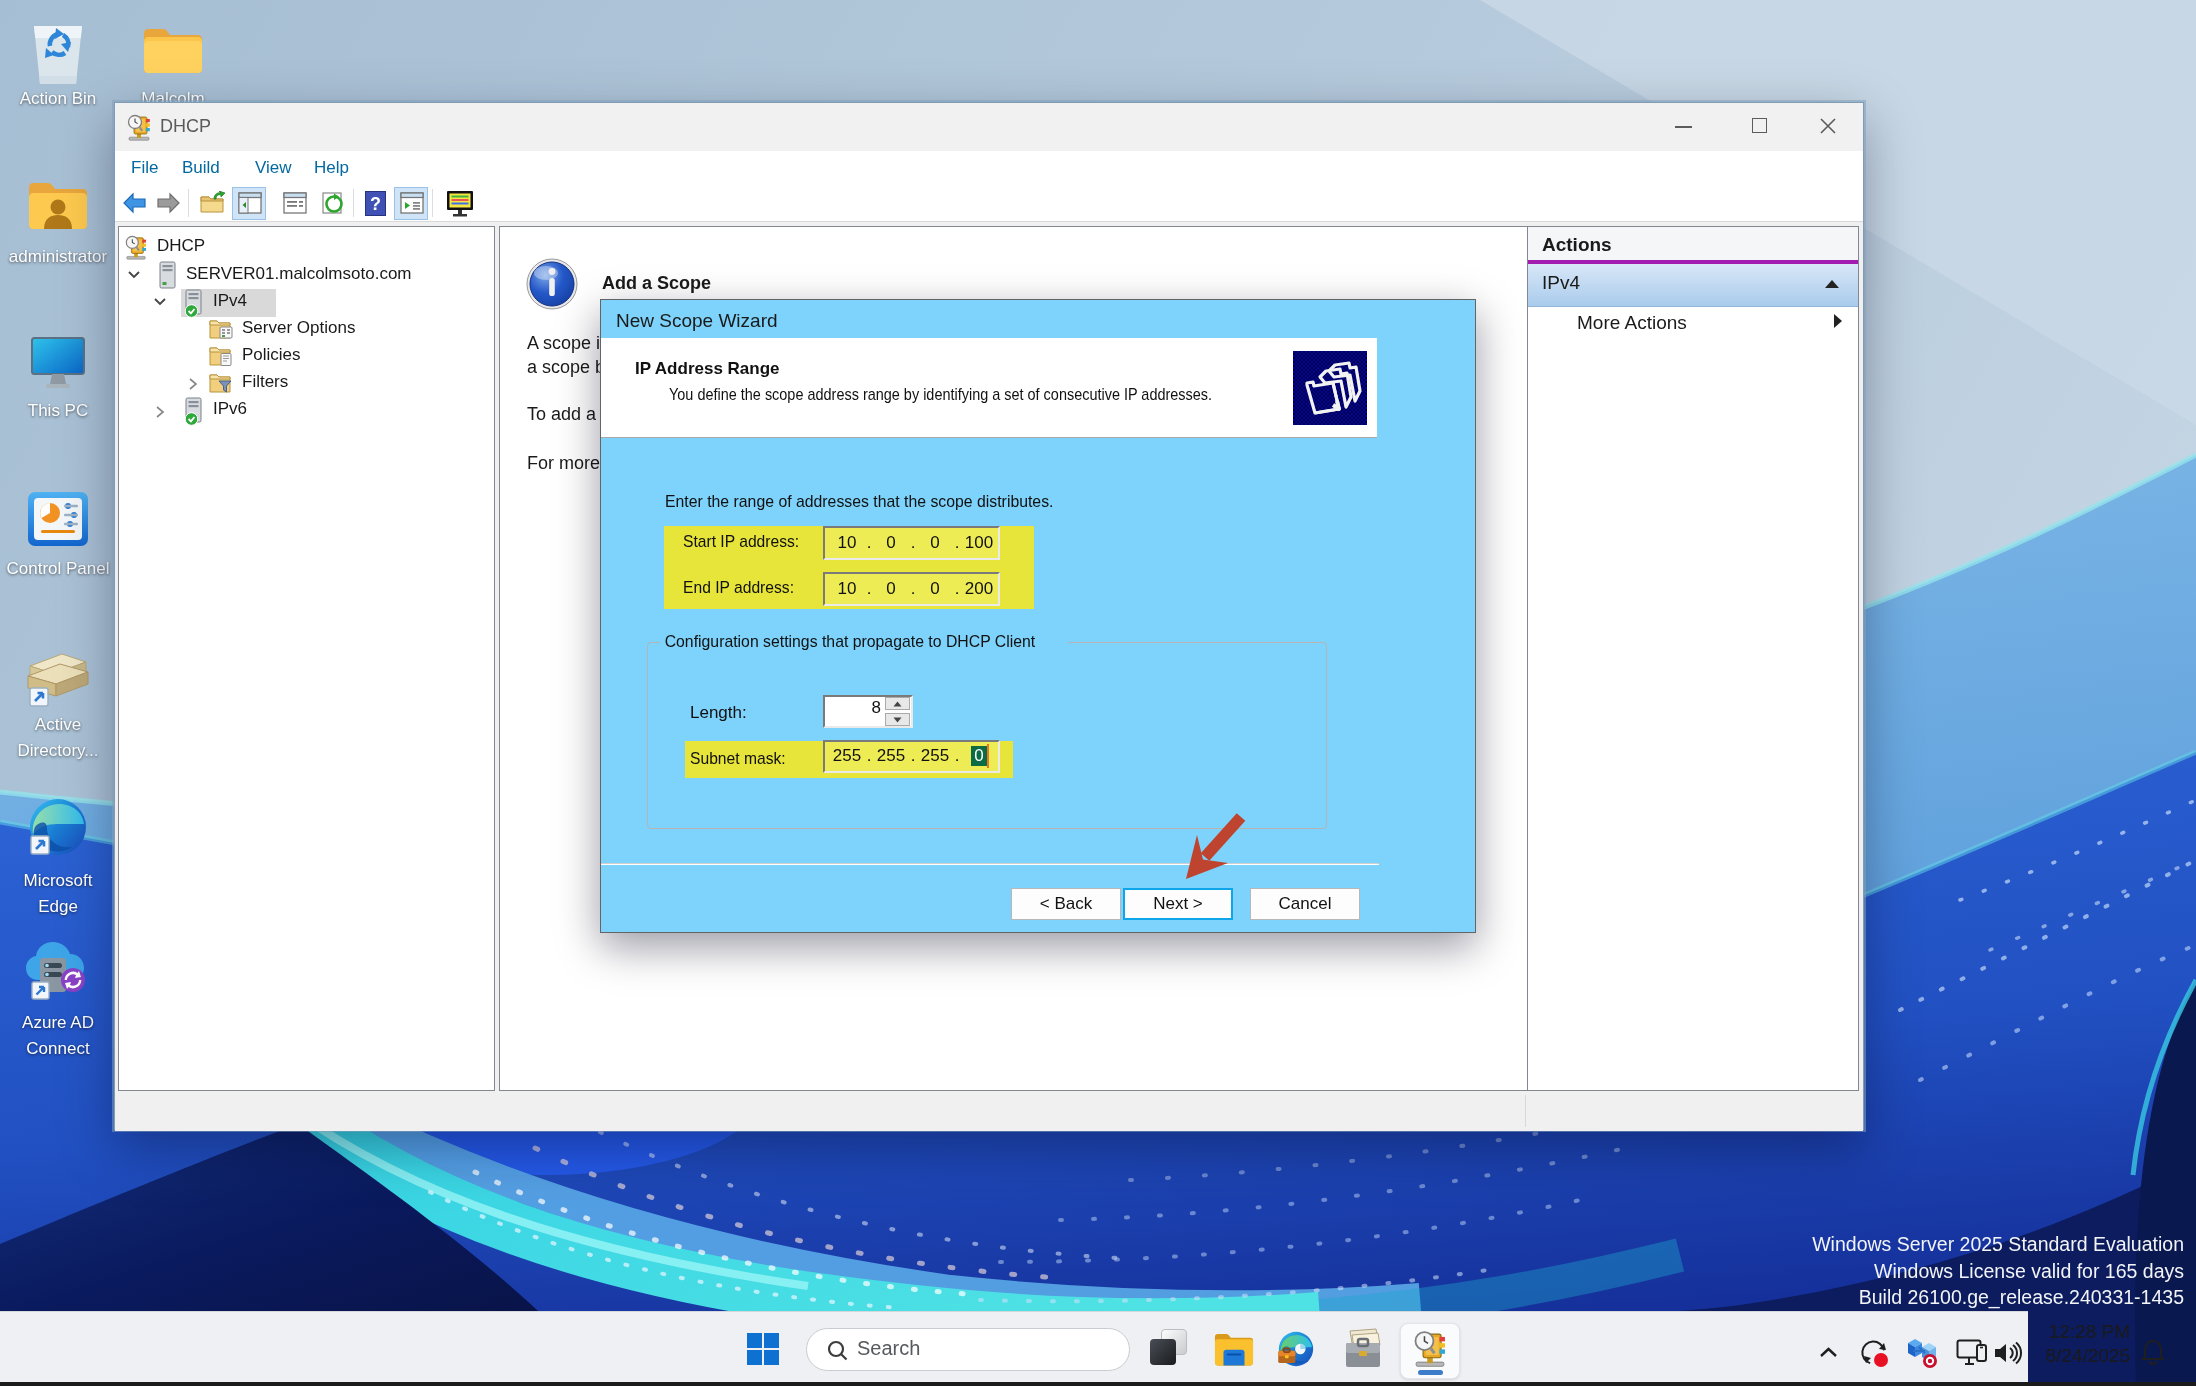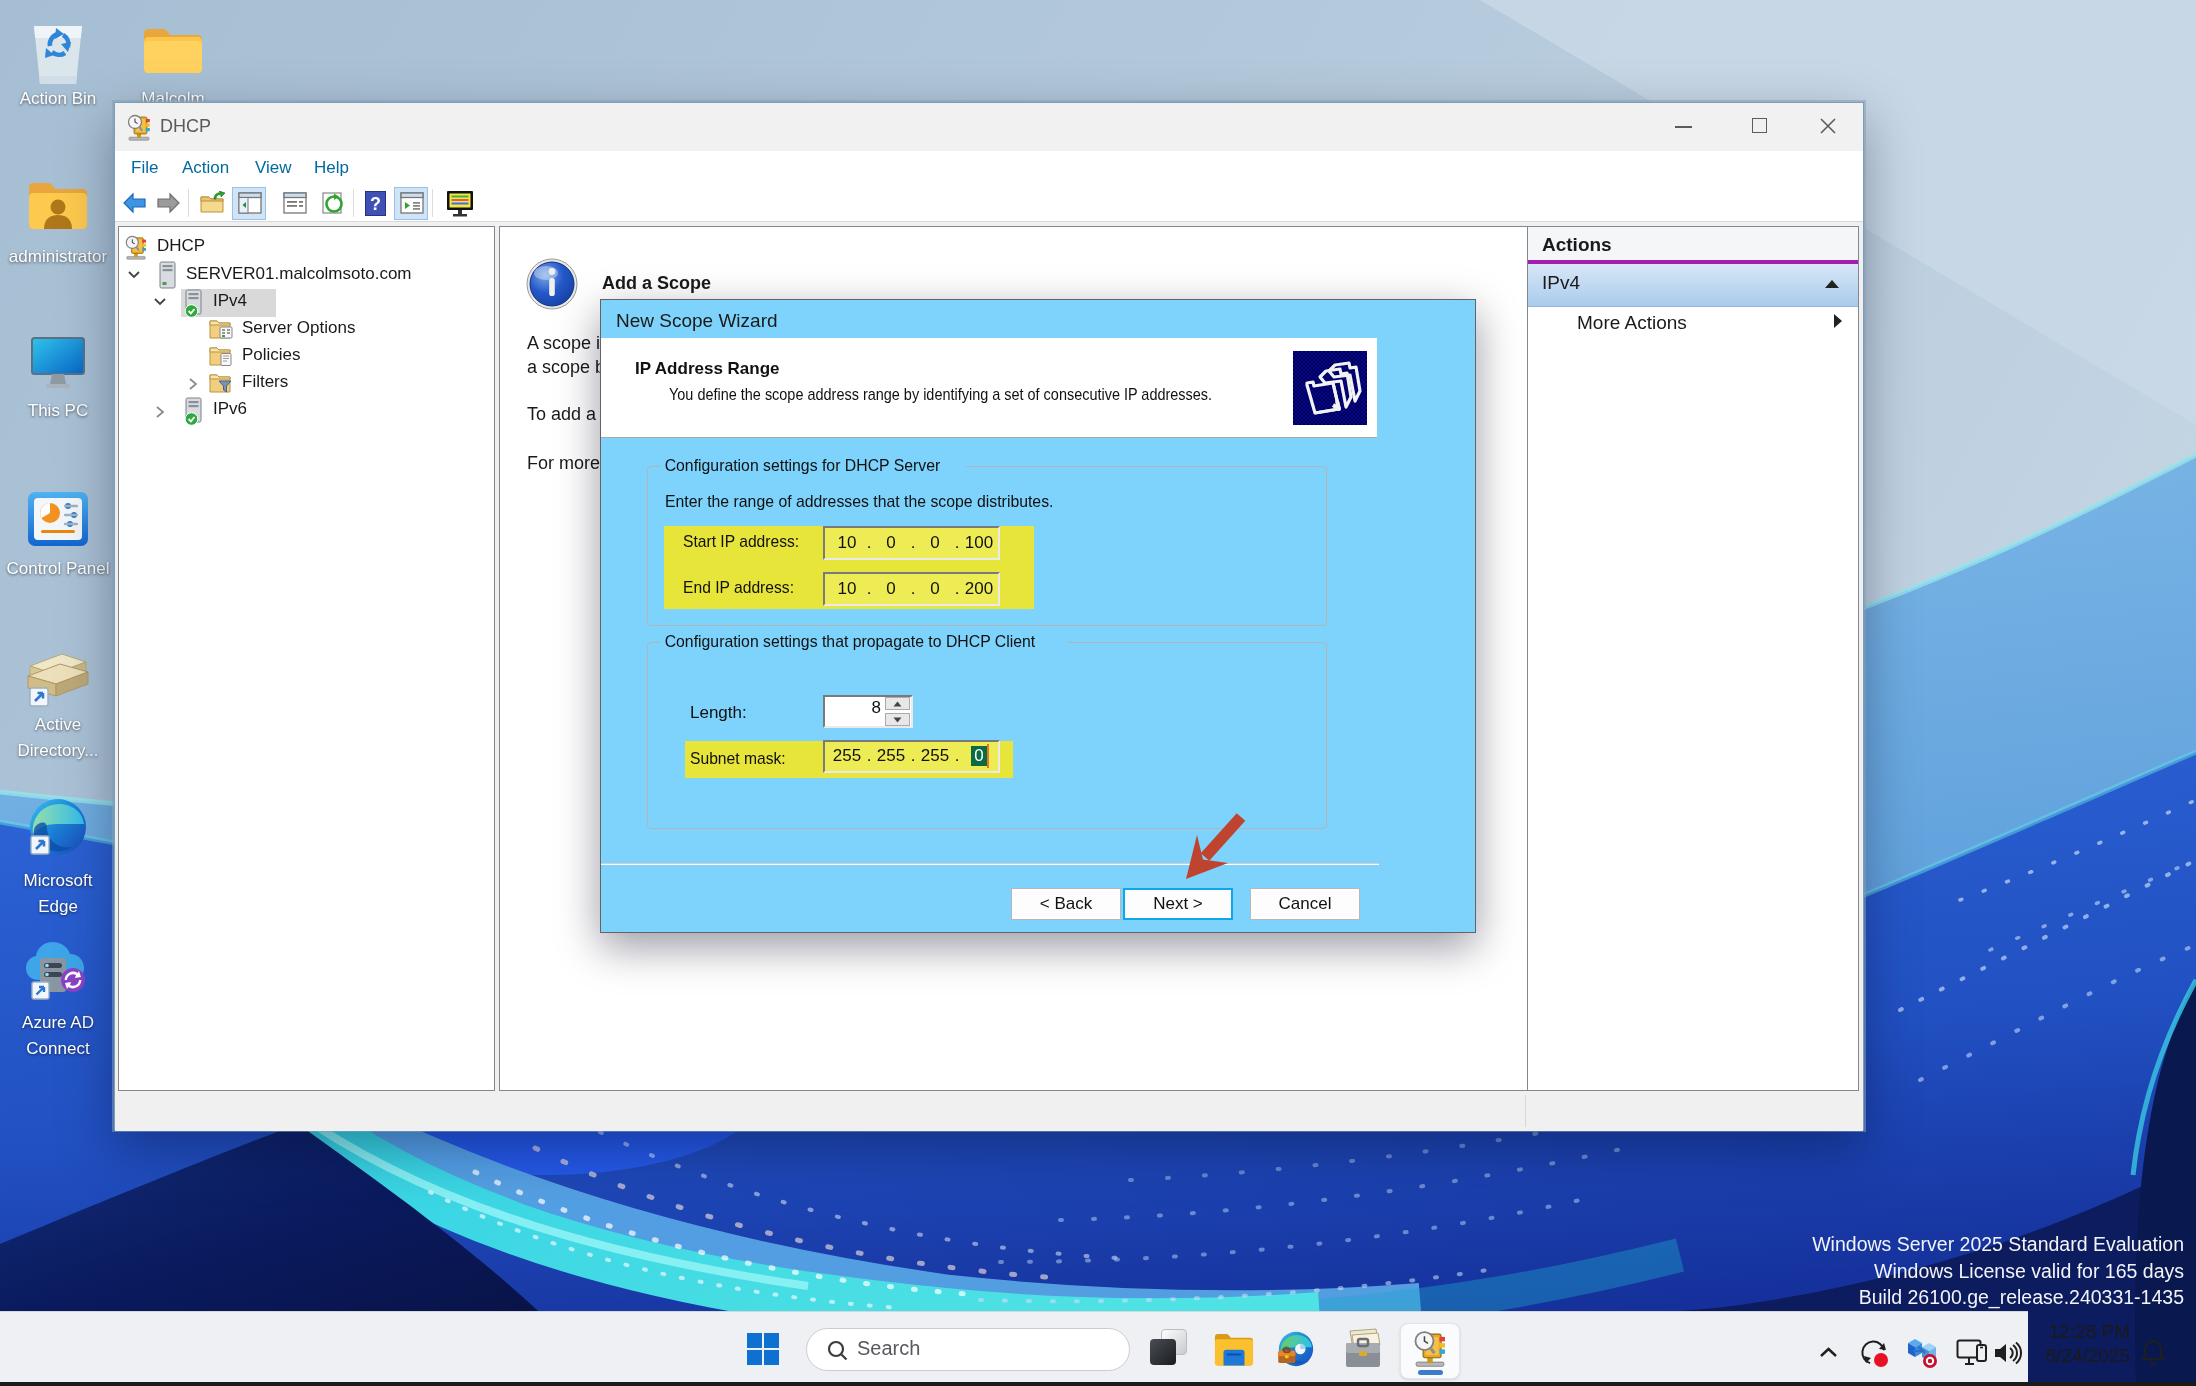--- a/index.html
+++ b/index.html
@@ -216,21 +216,21 @@
     <div class="abs" style="left:45px;top:13px;font-size:18px;color:#5a5a5a;">DHCP</div>
     <div class="abs" style="left:1560px;top:23px;width:17px;height:2px;background:#5c5c5c;"></div>
     <div class="abs" style="left:1637px;top:15px;width:13px;height:13px;border:1.6px solid #5c5c5c;"></div>
     <svg class="abs" style="left:1705px;top:15px" width="16" height="16" viewBox="0 0 16 16">
       <path d="M1,1 L15,15 M15,1 L1,15" stroke="#5c5c5c" stroke-width="1.6"></path>
       </svg>
   </div>
 
   <div class="abs" style="left:0;top:48px;width:100%;height:34px;background:#ffffff;font-size:17px;color:#0369a1;">
     <span class="abs" style="left:16px;top:7px;">File</span>
-    <span class="abs" style="left:67px;top:7px;">Action</span>
+    <span class="abs" style="left:67px;top:7px;">Build</span>
     <span class="abs" style="left:140px;top:7px;">View</span>
     <span class="abs" style="left:199px;top:7px;">Help</span>
   </div>
 
   <div class="abs" id="toolbar" style="left:0;top:82px;width:100%;height:37px;background:#ffffff;border-bottom:1px solid #d9d9d9;box-sizing:border-box;">
     <svg class="abs" style="left:7px;top:7px" width="25" height="22" viewBox="0 0 25 22">
       <path d="M11,2 L2,11 L11,20 L11,15 L23,15 L23,7 L11,7 Z" fill="#3f95e4" stroke="#1b6ab8" stroke-width="1.2"></path>
     </svg>
     <svg class="abs" style="left:41px;top:7px" width="25" height="22" viewBox="0 0 25 22">
       <path d="M14,2 L23,11 L14,20 L14,15 L2,15 L2,7 L14,7 Z" fill="#9b9b9b" stroke="#6e6e6e" stroke-width="1.2"></path>
@@ -425,23 +425,20 @@
       <rect width="74" height="74" fill="url(#dith)"></rect>
       <g fill="none" stroke="#f2f2f2" stroke-width="3.2" stroke-linejoin="round">
         <path d="M36,20 L42,14 L56,12 L57,17 L63,16 L67,40 L62,50 L57,24 L41,26 Z"></path>
         <path d="M27,26 L33,20 L47,18 L48,23 L54,22 L58,46 L53,56 L48,30 L32,32 Z"></path>
         <path d="M14,32 L20,31 L21,35 L40,32 L46,58 L22,62 L14,34 Z"></path>
         <path d="M40,32 L46,58 M22,62 L46,58"></path>
         <path d="M44,50 L46,58 L40,54" stroke-width="4"></path>
       </g>
     </svg>
   </div>
-  <fieldset class="abs" style="left:46px;top:156px;width:680px;height:170px;border:1px solid #b4b4b4;border-radius:4px;margin:0;padding:0;box-sizing:border-box;">
-    <legend style="margin-left:12px;padding:0 5px;font-size:17px;transform:scaleX(.93);transform-origin:0 0;">Configuration settings for DHCP Server</legend>
-  </fieldset>
   <div class="abs" style="left:64px;top:192px;white-space:nowrap;transform:scaleX(.93);transform-origin:0 0;">Enter the range of addresses that the scope distributes.</div>
   <div class="abs" style="left:63px;top:226px;width:370px;height:83px;background:#e7e539;"></div>
   <div class="abs" style="left:82px;top:232px;white-space:nowrap;transform:scaleX(.92);transform-origin:0 0;">Start IP address:</div>
   <div class="abs" style="left:82px;top:278px;white-space:nowrap;transform:scaleX(.92);transform-origin:0 0;">End IP address:</div>
   <div class="abs" style="left:222px;top:226px;width:177px;height:34px;background:#eeec55;border:2px solid;border-color:#7a7a7a #eaeaea #eaeaea #7a7a7a;box-sizing:border-box;">
     <span class="abs" style="left:0;top:5px;width:44px;text-align:center;">10</span>
       <span class="abs" style="left:40px;top:5px;width:8px;text-align:center;">.</span>
     <span class="abs" style="left:44px;top:5px;width:44px;text-align:center;">0</span>
       <span class="abs" style="left:84px;top:5px;width:8px;text-align:center;">.</span>
     <span class="abs" style="left:88px;top:5px;width:44px;text-align:center;">0</span>

